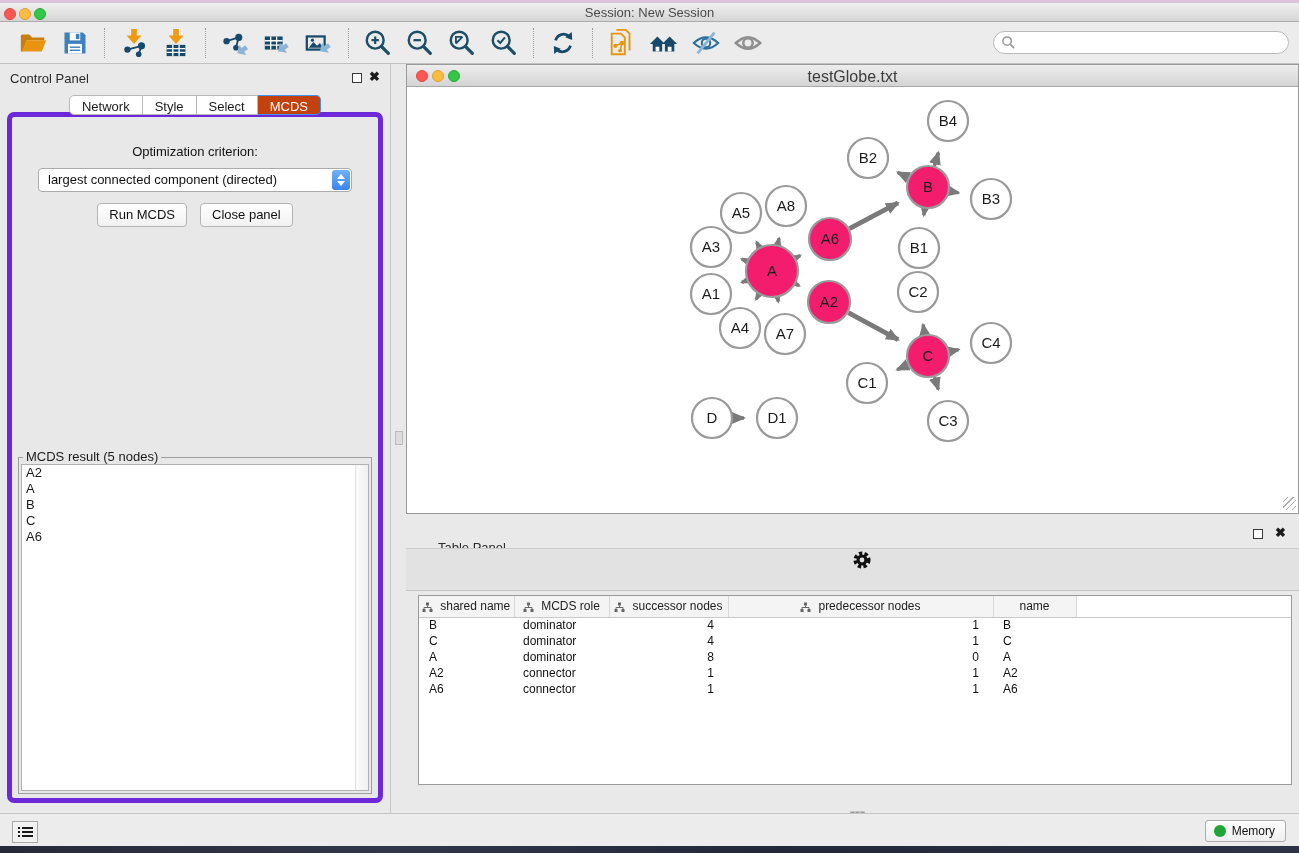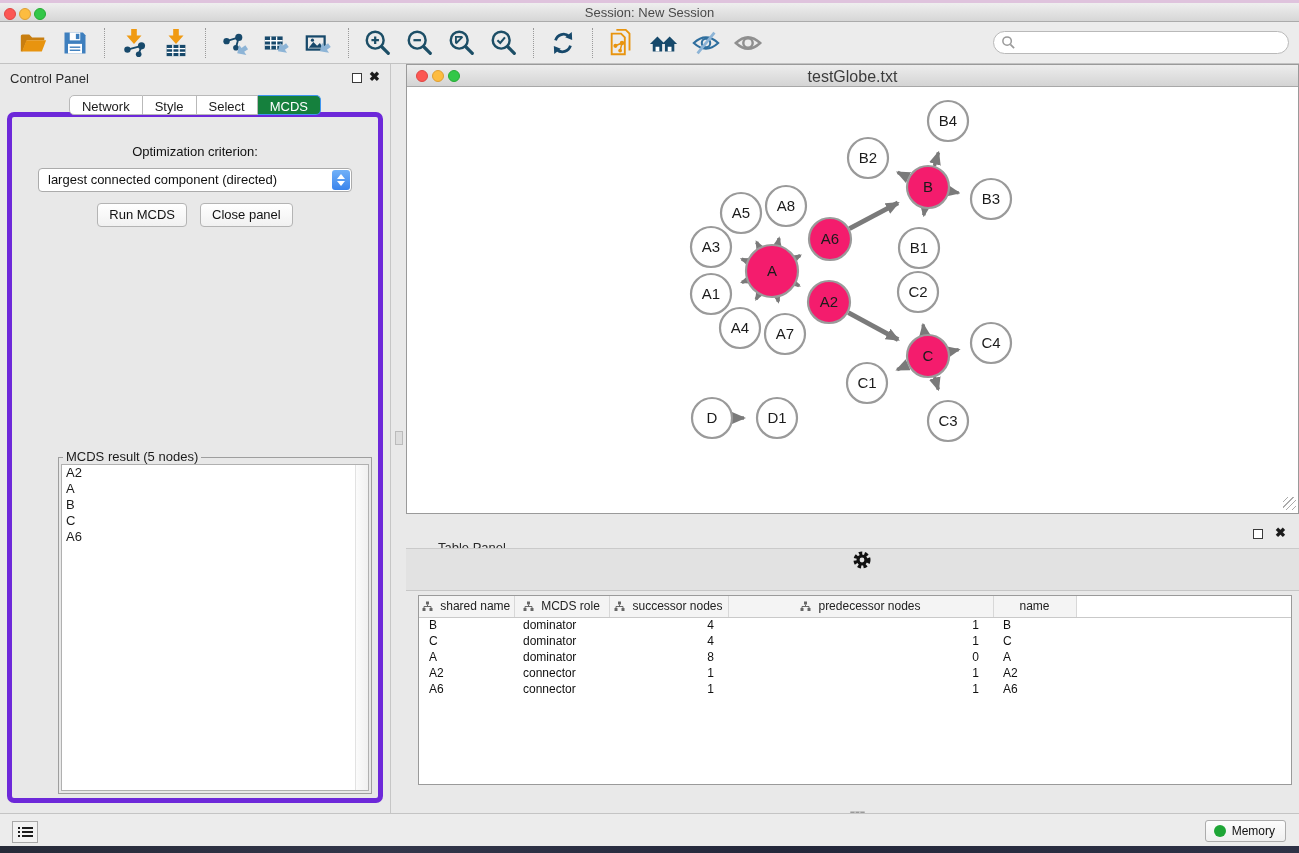--- a/index.html
+++ b/index.html
@@ -30,36 +30,36 @@
   .panel-head { position:relative; height:28px; }
   .panel-head .ptitle { position:absolute; left:10px; top:7px; font-size:13px; color:#2b2b2b; }
   .float-ic { position:absolute; top:9px; width:10px; height:10px; border:1.6px solid #3a3a3a; background:#fff; }
   .close-ic { position:absolute; top:5px; font-size:13px; font-weight:bold; color:#1b1b1b; }
   .cp-tabs { position:absolute; left:0; right:0; top:31px; text-align:center; z-index:2; }
   .seg { display:inline-flex; }
   .seg .tab { background:#FFF; border:1px solid #B9B9B9; border-left:none; padding:3px 12px 0;
     font-size:13px; color:#1b1b1b; }
   .seg .tab:first-child { border-left:1px solid #B9B9B9; border-radius:5px 0 0 5px; }
   .seg .tab:last-child { border-radius:0 5px 5px 0; }
-  .seg .tab.sel { background:#15803d; border-color:#3E95F0; color:#fff; }
+  .seg .tab.sel { background:#c2410c; border-color:#3E95F0; color:#fff; }
   .cp-body { position:absolute; left:7px; right:7px; top:48px; bottom:10px; background:#E8E8E8;
     border:5px solid #6d28d9; border-radius:7px; }
   .opt-label { margin-top:27px; text-align:center; font-size:13px; color:#111; }
   .dropdown { position:relative; width:314px; height:24px; margin:9px auto 0; background:#fff;
     border:1px solid #ABABAB; border-radius:4px; font-size:13px; line-height:22px; padding-left:9px; color:#111; }
   .dd-step { position:absolute; right:1px; top:1px; bottom:1px; width:18px; border-radius:3px;
     background:linear-gradient(#71B1F8,#3A84EC); display:flex; flex-direction:column;
     align-items:center; justify-content:center; gap:2px; }
   .tri-up { width:0; height:0; border-left:4px solid transparent; border-right:4px solid transparent; border-bottom:5px solid #fff; }
   .tri-dn { width:0; height:0; border-left:4px solid transparent; border-right:4px solid transparent; border-top:5px solid #fff; }
   .btn-row { margin-top:11px; display:flex; justify-content:center; gap:13px; }
   .pbtn { font-size:13px; padding:3px 11px 4px; background:linear-gradient(#FFFFFF,#F1F1F1);
     border:1px solid #B4B4B4; border-radius:4px; color:#111; }
   .mcds-box { position:absolute; left:6px; right:6px; top:340px; bottom:4px;
-    border:1px solid #9E9E9E; padding:2px;margin-left:40px; }
+    border:1px solid #9E9E9E; padding:2px; }
   .mcds-legend { position:absolute; top:-9px; left:4px; background:#E8E8E8; padding:0 3px; font-size:13px; }
   .mcds-list { position:absolute; left:2px; right:2px; top:6px; bottom:2px; background:#fff;
     border:1px solid #B0B0B0; font-size:13px; }
   .mcds-scroll { position:absolute; right:0; top:0; bottom:0; width:13px;
     background:linear-gradient(90deg,#FBFBFB,#F0F0F0); border-left:1px solid #E2E2E2; }
   .mcds-item { line-height:16px; padding-left:4px; }
   .divider-grip { position:absolute; left:395px; top:431px; width:8px; height:14px; background:#DDD; border:1px solid #BBB; }
 
   
   .net-window { position:absolute; left:406px; top:64px; width:893px; height:450px;
@@ -78,21 +78,21 @@
   .tp-head .ptitle { position:absolute; left:12px; top:21px; font-size:13px; color:#2b2b2b;margin-left:20px; }
   .tp-toolbar { position:absolute; left:0; right:0; top:29px; height:43px; background:#E2E2E2;
     border-top:1px solid #CACACA; border-bottom:1px solid #C6C6C6; display:flex; align-items:center;
     padding-left:19px; gap:19px;flex-direction:column; }
   .fx { font-family:"DejaVu Serif", serif; font-style:italic; font-size:19px; color:#9A9A9A; }
   .tp-tablewrap { position:absolute; left:12px; right:7px; top:76px; bottom:28px; background:#fff;
     border:1px solid #9A9A9A; overflow:hidden; }
   table.node-table { border-collapse:collapse; table-layout:fixed; width:100%; font-size:12px; }
   .node-table th { height:21px; background:#F4F4F4; border-bottom:1px solid #C9C9C9;
     border-right:1px solid #D8D8D8; font-weight:normal; color:#222; }
-  .node-table th .hcell { display:flex; align-items:center; justify-content:center; gap:7px; }
+  .node-table th .hcell { display:flex; align-items:flex-end; justify-content:center; gap:7px; }
   .node-table th.colf { background:#fff; border-right:none; }
   .node-table td { height:16px; color:#111; white-space:nowrap; overflow:hidden; }
   .node-table td.col0 { padding-left:10px; }
   .node-table td.col1 { padding-left:9px; }
   .node-table td.col2, .node-table td.col3 { text-align:right; padding-right:14px; }
   .node-table td.col4 { padding-left:10px; }
   .tp-tabs { position:absolute; left:0; right:0; bottom:1px; text-align:center; }
 
   
   .statusbar { position:absolute; left:0; top:813px; width:100%; height:33px; background:#ECECEC;

